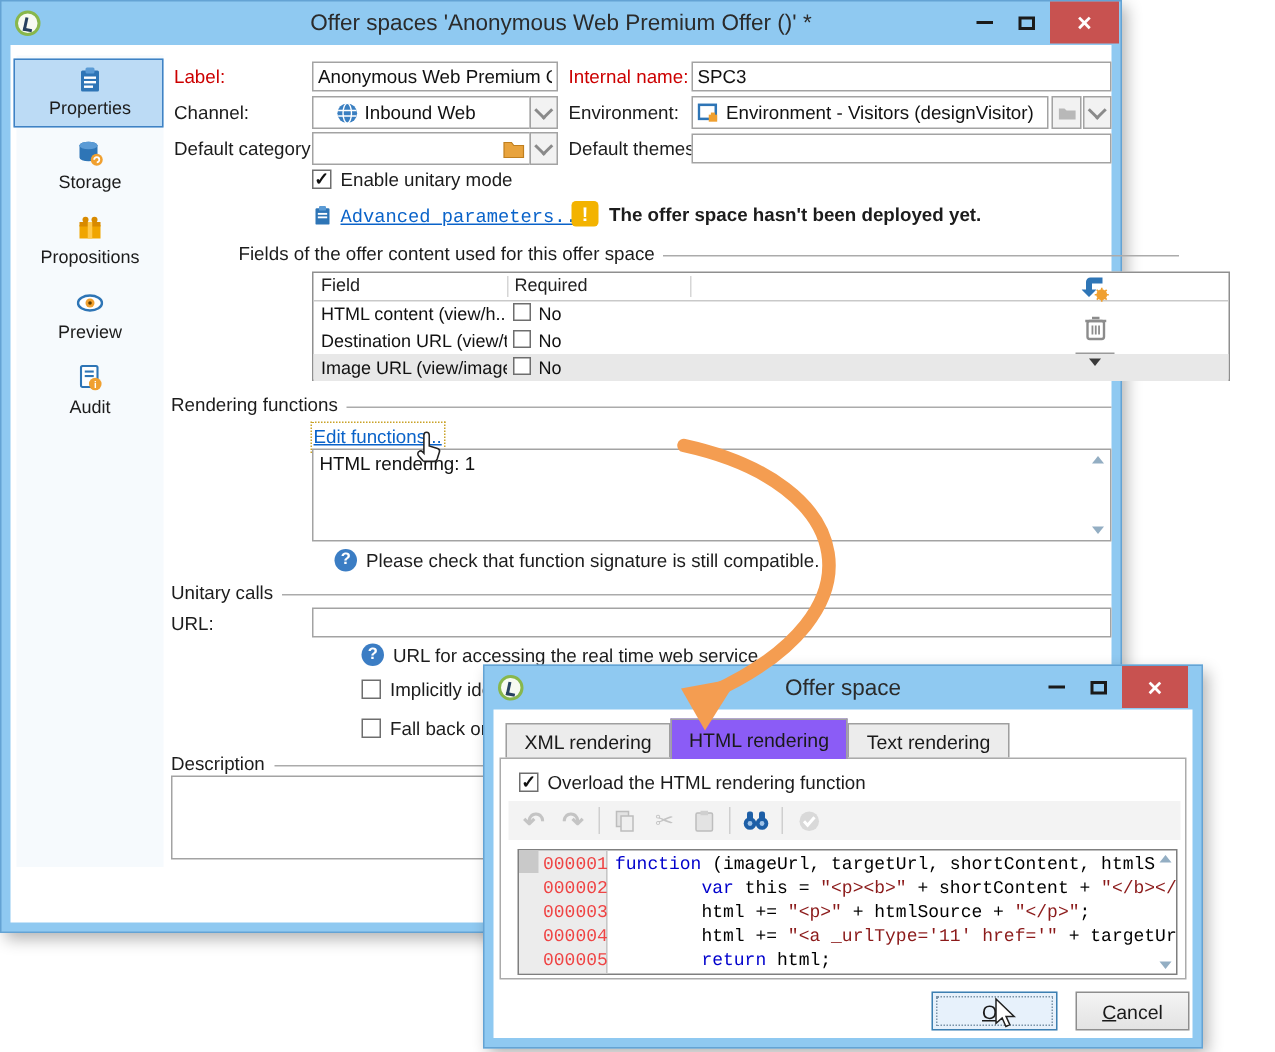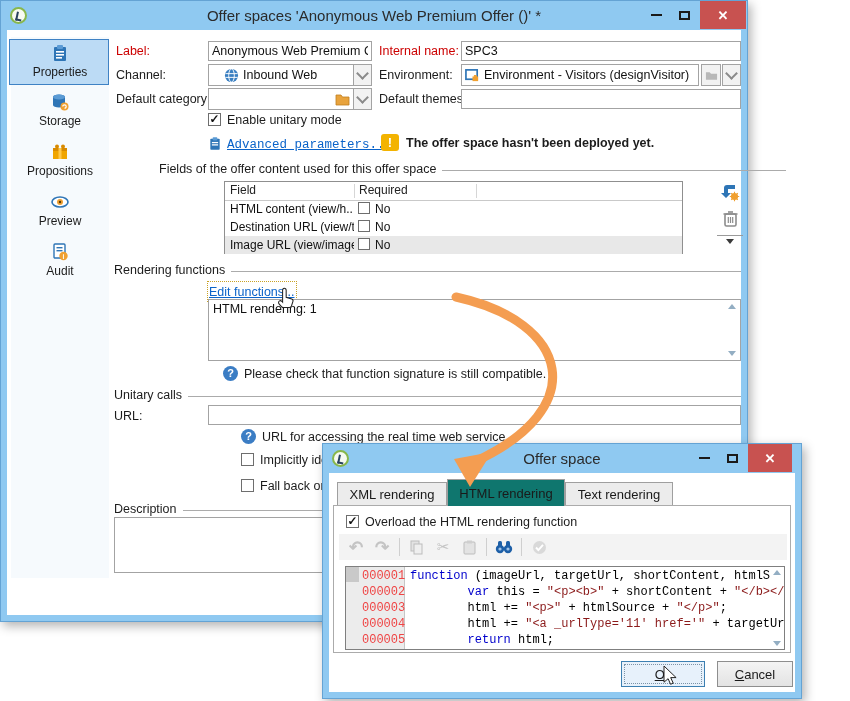--- a/index.html
+++ b/index.html
@@ -51,21 +51,21 @@
   .trow.sel{background:#e8e8e8;}
   .tcell{position:absolute;top:2px;white-space:nowrap;overflow:hidden;}
   .rowcb{position:absolute;left:133px;top:2px;width:12px;height:12px;border:1px solid #6e6e6e;background:#fff;box-sizing:border-box;}
   
   .ta{position:absolute;border:1px solid #a3a3a3;background:#fff;box-sizing:border-box;font-size:12.5px;color:#111;}
   .sarr-up{position:absolute;width:0;height:0;border-left:4px solid transparent;border-right:4px solid transparent;border-bottom:5px solid #93aec3;}
   .sarr-dn{position:absolute;width:0;height:0;border-left:4px solid transparent;border-right:4px solid transparent;border-top:5px solid #93aec3;}
   
   .tab{position:absolute;height:24px;background:#ececec;border:1px solid #9f9f9f;box-sizing:border-box;
     font-size:13px;color:#1a1a1a;display:flex;align-items:center;justify-content:center;}
-  .tab.active{background:#0f766e;height:27px;border-bottom:none;z-index:3;}
+  .tab.active{background:#8b5cf6;height:27px;border-bottom:none;z-index:3;}
   .panel{position:absolute;border:1px solid #ababab;background:#fff;box-sizing:border-box;}
   .toolbar{position:absolute;background:#f3f3f3;display:flex;align-items:center;}
   .tbi{margin-left:8px;width:18px;height:18px;display:flex;align-items:center;justify-content:center;
     color:#c4c4c4;font-size:15px;}
   .tbsep{margin-left:8px;width:1px;height:18px;background:#cfcfcf;}
   .codebox{position:absolute;border:1px solid #7f7f7f;background:#fff;box-sizing:border-box;overflow:hidden;}
   .gutter{position:absolute;left:0;top:0;bottom:0;width:58px;background:#ececec;border-right:1px solid #c6c6c6;}
   .gutterbox{position:absolute;left:0;top:0;width:13px;height:15px;background:#c9c9c9;}
   .code-line{position:relative;height:16px;line-height:16px;font-family:"Liberation Mono",monospace;font-size:12px;white-space:pre;}
   .code-line .ln{position:absolute;left:16px;color:#ef4444;}
@@ -208,21 +208,21 @@
         <rect x="5" y="10" width="8" height="1.6" fill="#fff"></rect>
       </svg>
     <a class="link abs" style="left:220px;top:108px;font-family:Liberation Mono, monospace;">Advanced parameters...</a>
     <span class="warnicon" style="left:374px;top:104px;">!</span>
     <span class="notetext" style="left:399px;top:106px;font-weight:bold;">The offer space hasn't been deployed yet.</span>
 
     <div class="grouphdr" style="left:107px;top:132px;width:627px;margin-left:45px;">
       <span>Fields of the offer content used for this offer space</span>
         <span class="rule"></span>
     </div>
-    <div class="tbl" style="left:217px;top:151px;width:459px;height:73px;">
+    <div class="tbl" style="left:201px;top:151px;width:612px;height:73px;">
       <div class="thead">
         <span class="th" style="left:5px;">Field</span>
         <span class="th" style="left:134px;">Required</span>
         <span class="thsep" style="left:129px;"></span>
         <span class="thsep" style="left:251px;"></span>
       </div>
       <div class="trow" style="top:18px;">
         <span class="tcell" style="left:5px;width:124px;">HTML content (view/h...</span>
         <span class="rowcb"></span>
         <span class="tcell" style="left:150px;">No</span>

